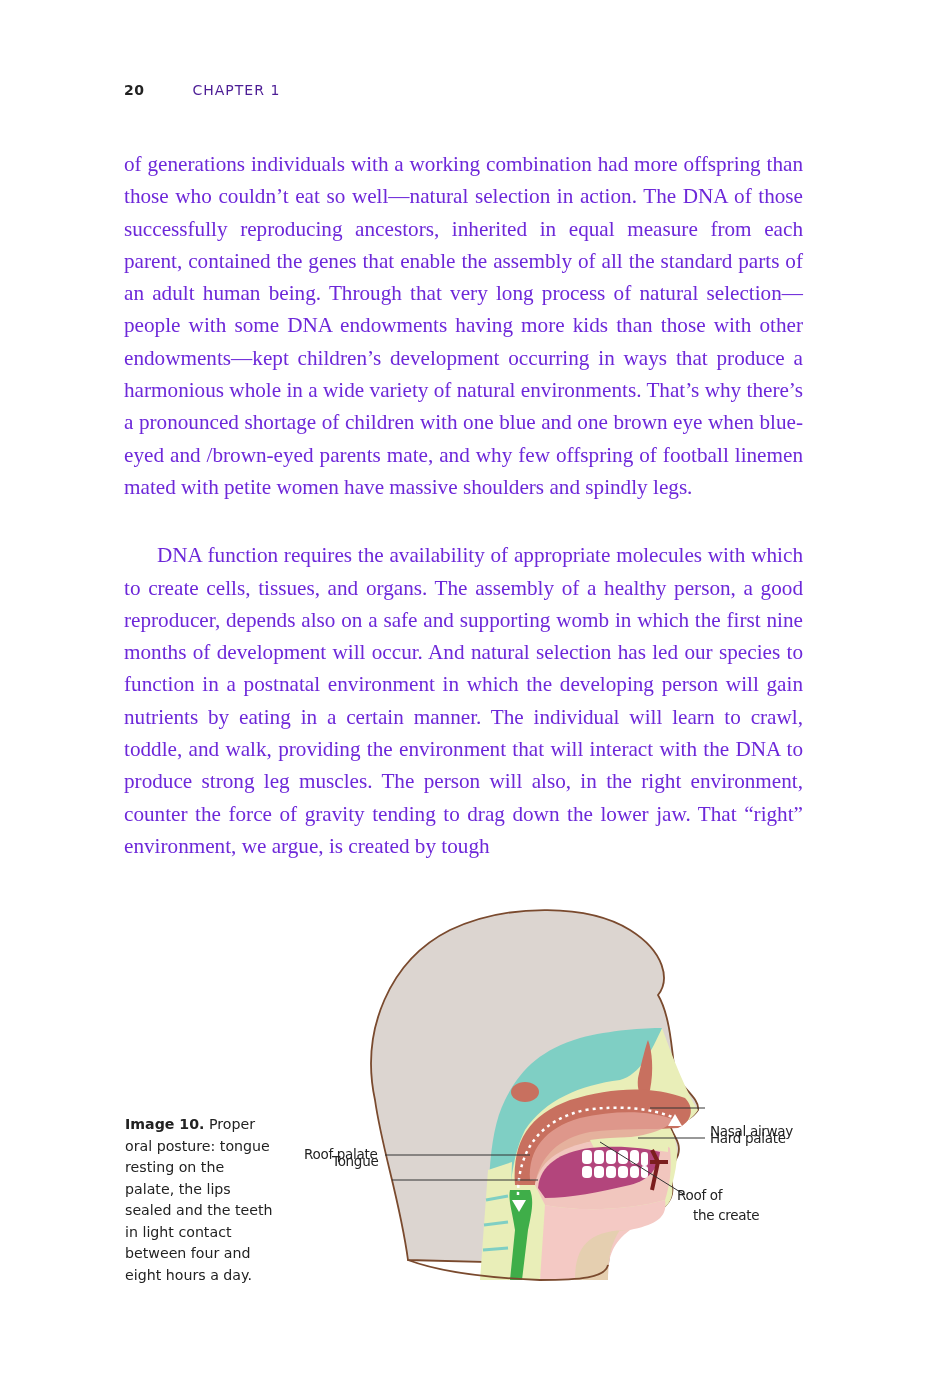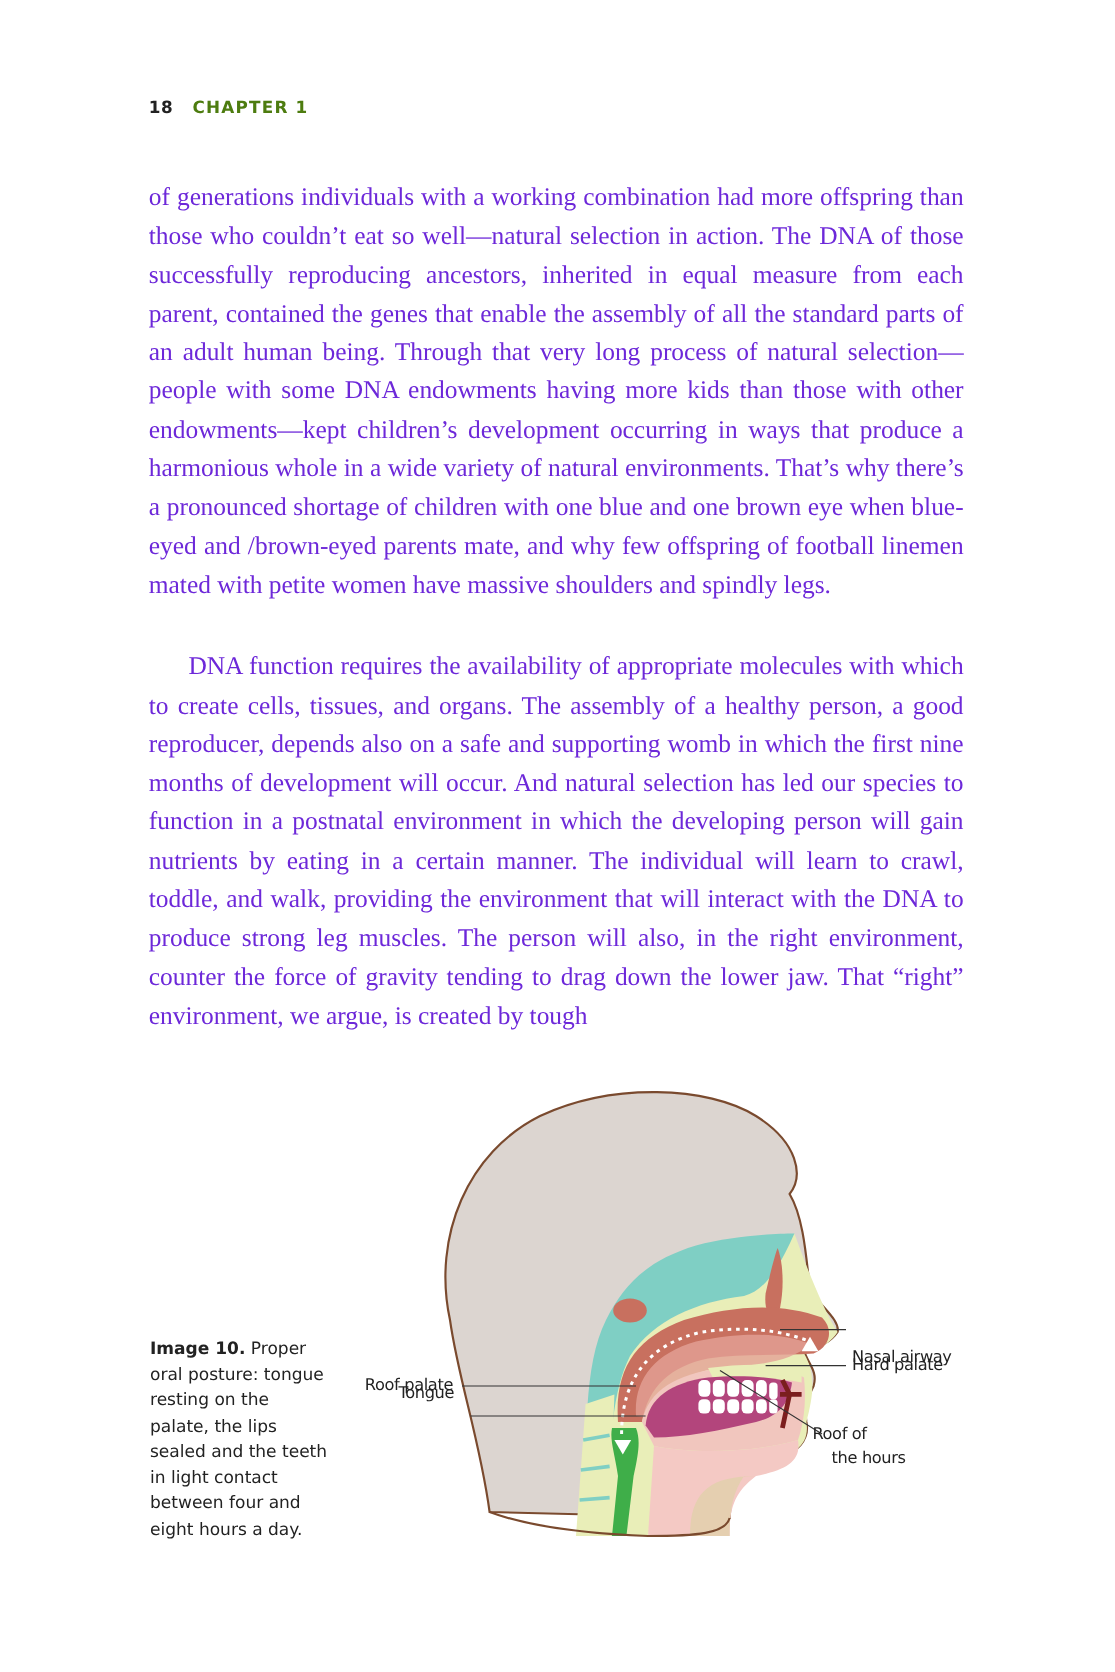--- a/index.html
+++ b/index.html
@@ -1,33 +1,33 @@
 <!DOCTYPE html>
 <html><head>
 <meta charset="utf-8">
 <style>
   html, body { margin: 0; padding: 0; background: #ffffff; }
   body { width: 929px; height: 1393px; position: relative; overflow: hidden; }
   .running-head { position: absolute; left: 124px; top: 82px; font-family: "DejaVu Sans", sans-serif; color: #222; font-size: 14px; letter-spacing: 0.5px; }
   .running-head .page-num { font-weight: bold; }
-  .running-head .chapter { margin-left: 16px; color: #4d7c0f; font-weight: bold; letter-spacing: 1px; }
+  .running-head .chapter { margin-left: 48px; color: #4c1d95; font-weight: normal; letter-spacing: 1px; }
   .body-text { position: absolute; left: 124px; top: 148px; width: 679px; font-family: "Liberation Serif", serif; font-size: 21.2px; line-height: 32.3px; color: #6d28d9; text-align: justify; }
   .body-text p { margin: 0; }
   .body-text p.indent { text-indent: 33px; margin-top: 36px; }
   .caption { position: absolute; left: 125px; top: 1114px; width: 150px; font-family: "DejaVu Sans", sans-serif; font-size: 14.2px; line-height: 21.5px; color: #222; }
   .caption .cap-label { font-weight: bold; }
   .figure { position: absolute; left: 290px; top: 900px; width: 530px; height: 410px; }
   .figure svg { position: absolute; left: 0; top: 0; }
   .flabel { position: absolute; font-family: "DejaVu Sans", sans-serif; font-size: 13.5px; color: #222; letter-spacing: -0.3px; white-space: nowrap; }
 </style>
 </head>
 <body>
 
 <div class="running-head">
-  <span class="page-num">18</span><span class="chapter">CHAPTER 1</span>
+  <span class="page-num">20</span><span class="chapter">CHAPTER 1</span>
 </div>
 
 <div class="body-text">
   <p>of generations individuals with a working combination had more offspring than those who couldn’t eat so well—natural selection in action. The DNA of those successfully reproducing ancestors, inherited in equal measure from each parent, contained the genes that enable the assembly of all the standard parts of an adult human being. Through that very long process of natural selection—people with some DNA endowments having more kids than those with other endowments—kept children’s development occurring in ways that produce a harmonious whole in a wide variety of natural environments. That’s why there’s a pronounced shortage of children with one blue and one brown eye when blue-eyed and /brown-eyed parents mate, and why few offspring of football linemen mated with petite women have massive shoulders and spindly legs.</p>
   <p class="indent">DNA function requires the availability of appropriate molecules with which to create cells, tissues, and organs. The assembly of a healthy person, a good reproducer, depends also on a safe and supporting womb in which the first nine months of development will occur. And natural selection has led our species to function in a postnatal environment in which the developing person will gain nutrients by eating in a certain manner. The individual will learn to crawl, toddle, and walk, providing the environment that will interact with the DNA to produce strong leg muscles. The person will also, in the right environment, counter the force of gravity tending to drag down the lower jaw. That “right” environment, we argue, is created by tough</p>
 </div>
 
 <div class="caption">
   <span class="cap-label">Image 10.</span><span> Proper oral posture: tongue resting on the palate, the lips sealed and the teeth in light contact between four and eight hours a day.</span>
 </div>
@@ -94,14 +94,14 @@
       <line x1="310" y1="242" x2="395" y2="295"></line>
     </g>
 
     <path d="M118,360 C150,372 200,378 250,380 C290,380 315,378 318,365" stroke="#7a4a2e" stroke-width="1.8" fill="none"></path>
   </svg>
   <span class="flabel" style="left:14px; top:246px;">Roof palate</span>
   <span class="flabel" style="left:42px; top:253px;">Tongue</span>
   <span class="flabel" style="left:420px; top:200px;margin-top:23px;">Nasal airway</span>
   <span class="flabel" style="left:420px; top:230px;">Hard palate</span>
   <span class="flabel" style="left:387px; top:287px;">Roof of</span>
-  <span class="flabel" style="left:403px; top:307px;">the hours</span>
+  <span class="flabel" style="left:403px; top:307px;">the create</span>
 </div>
 
 </body></html>

